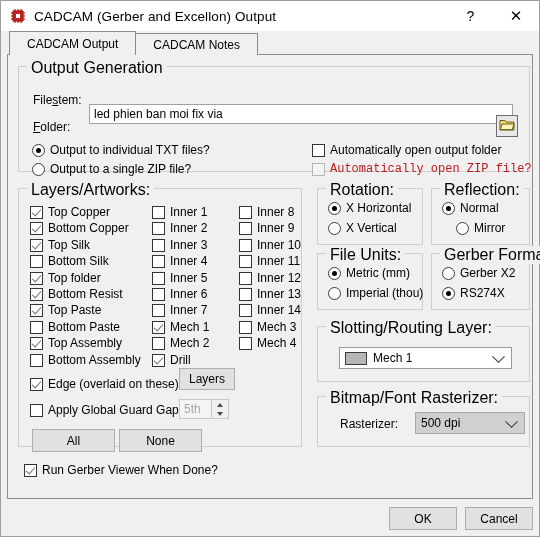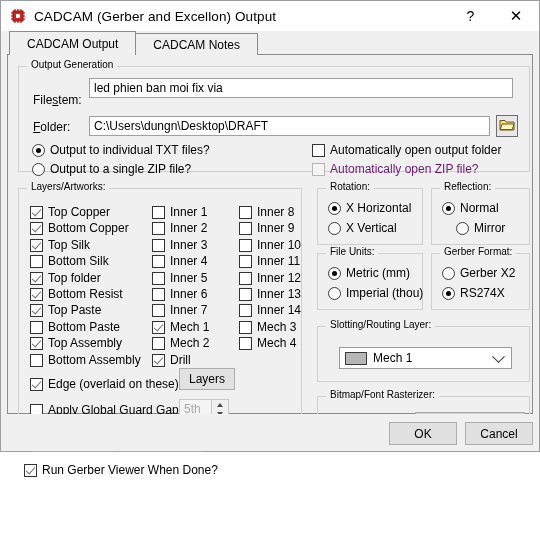--- a/index.html
+++ b/index.html
@@ -8,21 +8,21 @@
     width: 540px; height: 537px;
     overflow: hidden;
     background: #ffffff;
     font-family: "Liberation Sans", sans-serif;
     font-size: 12px;
     color: #000000;
     -webkit-font-smoothing: none;
   }
   .window {
     position: relative;
-    width: 540px; height: 452px;
+    width: 540px; height: 537px;
     background: #f0f0f0;
     border: 1px solid #9e9e9e;
     display: flex; flex-direction: column;
   }
   
   .titlebar {
     height: 30px; flex: 0 0 30px;
     background: #ffffff;
     display: flex; align-items: center;
     padding: 0 0 0 8px;
@@ -70,21 +70,21 @@
     background: #f0f0f0;
   }
   
   .group {
     position: absolute;
     border: 1px solid #cfcfcf;
   }
   .group > .glabel {
     position: absolute; top: -8px; left: 8px;
     background: #f0f0f0; padding: 0 4px;
-    font-size: 10px; color: #000; white-space: nowrap;
+    font-size: 16px; color: #000; white-space: nowrap;
   }
   
   .lbl { position: absolute; font-size: 12px; color: #000; white-space: nowrap; }
   .lbl u { text-decoration: underline; }
   .textbox {
     position: absolute; background: #fff;
     border: 1px solid #a0a0a0;
     font-size: 12px; color: #000;
     display: flex; align-items: center;
     padding-left: 4px;
@@ -99,21 +99,21 @@
   }
   .folderbtn { background: #e8e8e8; border: 1px solid #6d6d6d; }
   
   .cb { position: absolute; display: flex; align-items: center; white-space: nowrap; font-size: 12px; }
   .cb .box {
     width: 13px; height: 13px; flex: 0 0 13px;
     border: 1px solid #333333; background: #ffffff;
     margin-right: 5px; position: relative;
   }
   .cb.disabled .box { border-color: #b5b5b5; background: #f5f5f5; }
-  .cb.disabled .txt { color: #701a75; }
+  .cb.disabled .txt { color: #b91c1c; font-family: Liberation Mono, monospace; }
   .cb .box.checked::after {
     content: ""; position: absolute;
     left: 3px; top: 0px; width: 4px; height: 8px;
     border: solid #6f6f6f; border-width: 0 1.6px 1.6px 0;
     transform: rotate(42deg);
   }
   
   .rb { position: absolute; display: flex; align-items: center; white-space: nowrap; font-size: 12px; }
   .rb .circ {
     width: 13px; height: 13px; flex: 0 0 13px; border-radius: 50%;
@@ -192,28 +192,25 @@
       <span>CADCAM Notes</span>
     </div>
   </div>
 
   <div class="panel">
 
     <div class="group" style="left:10px; top:11px; width:512px; height:106px;">
       <span class="glabel">Output Generation</span>
 
       <span class="lbl" style="left:14px; top:26px;"><span>File<u>s</u>tem:</span></span>
-      <div class="textbox" style="left:70px; top:11px; width:424px; height:20px;">
+      <div class="textbox" style="left:70px; top:37px; width:424px; height:20px;">
         <span>led phien ban moi fix via</span>
       </div>
 
       <span class="lbl" style="left:14px; top:53px;"><span><u>F</u>older:</span></span>
-      <div class="textbox" style="left:70px; top:49px; width:401px; height:20px;">
-        <span>C:\Users\dungn\Desktop\DRAFT</span>
-      </div>
       <div class="btn folderbtn" style="left:477px; top:48px; width:22px; height:22px;">
         <span>
           <svg width="16" height="14" viewBox="0 0 16 14">
             <path d="M1 2.5h5l1.3 1.6H15V12H1z" fill="#f2e07a" stroke="#6b5a13" stroke-width="1"></path>
             <path d="M3 6h12l-1.8 5.6H1.3z" fill="#fdf6bd" stroke="#6b5a13" stroke-width="1"></path>
           </svg>
         </span>
       </div>
 
       <div class="rb" style="left:13px; top:76px;">

